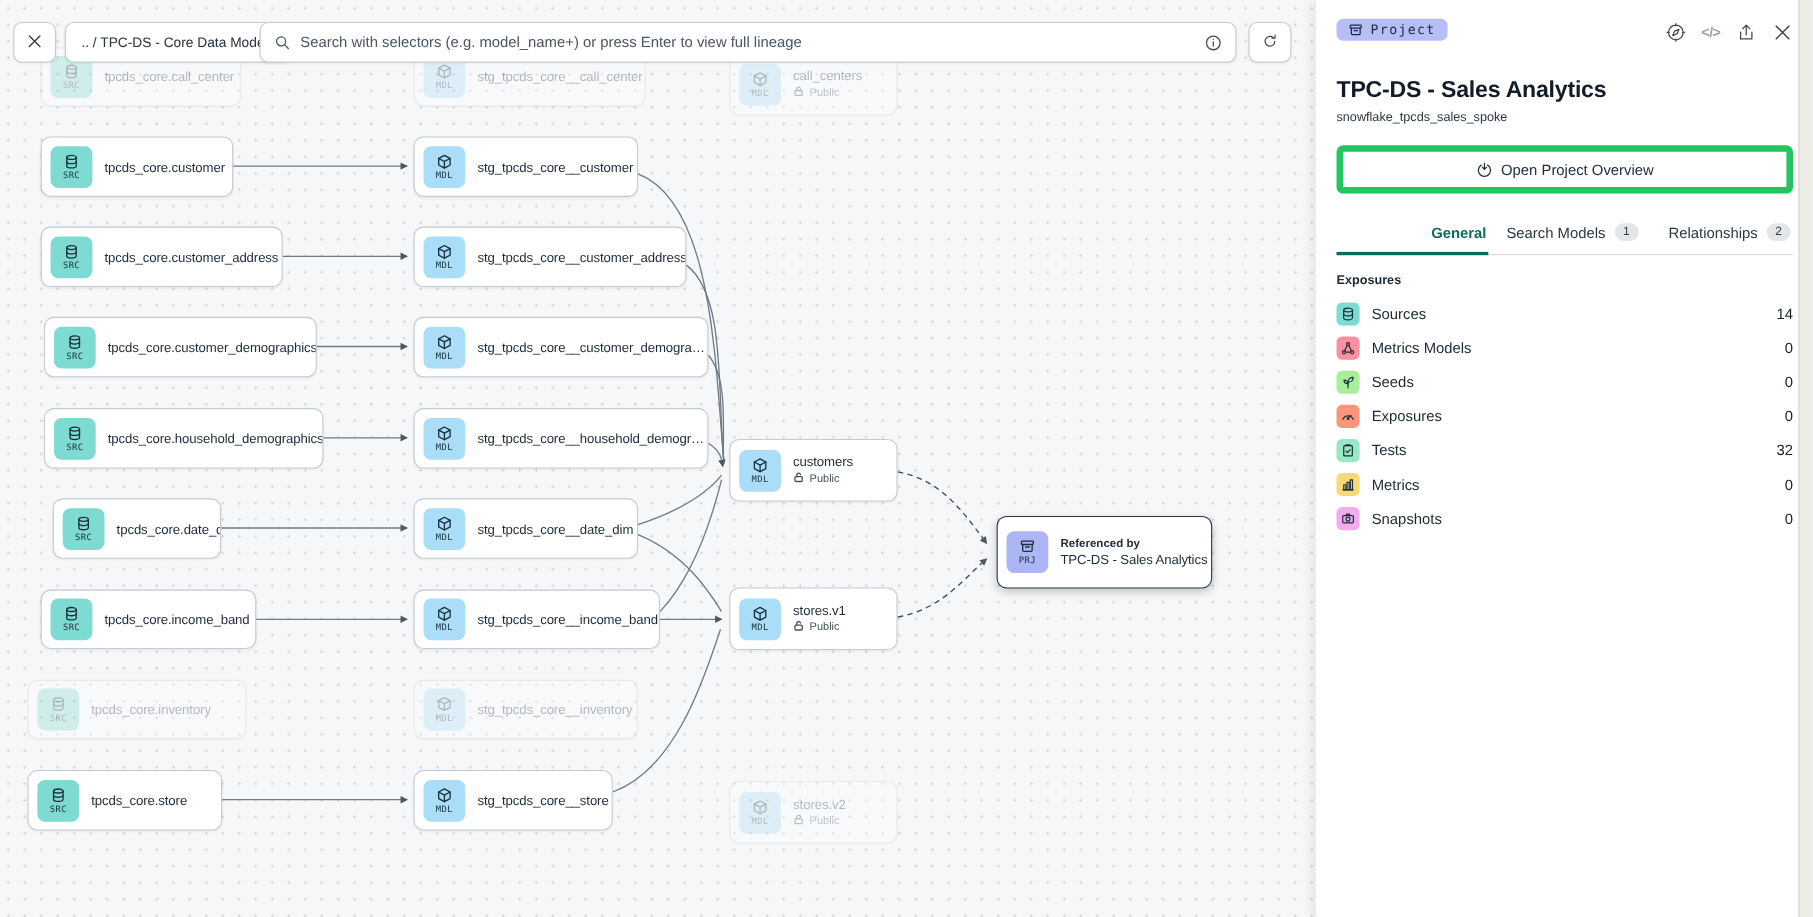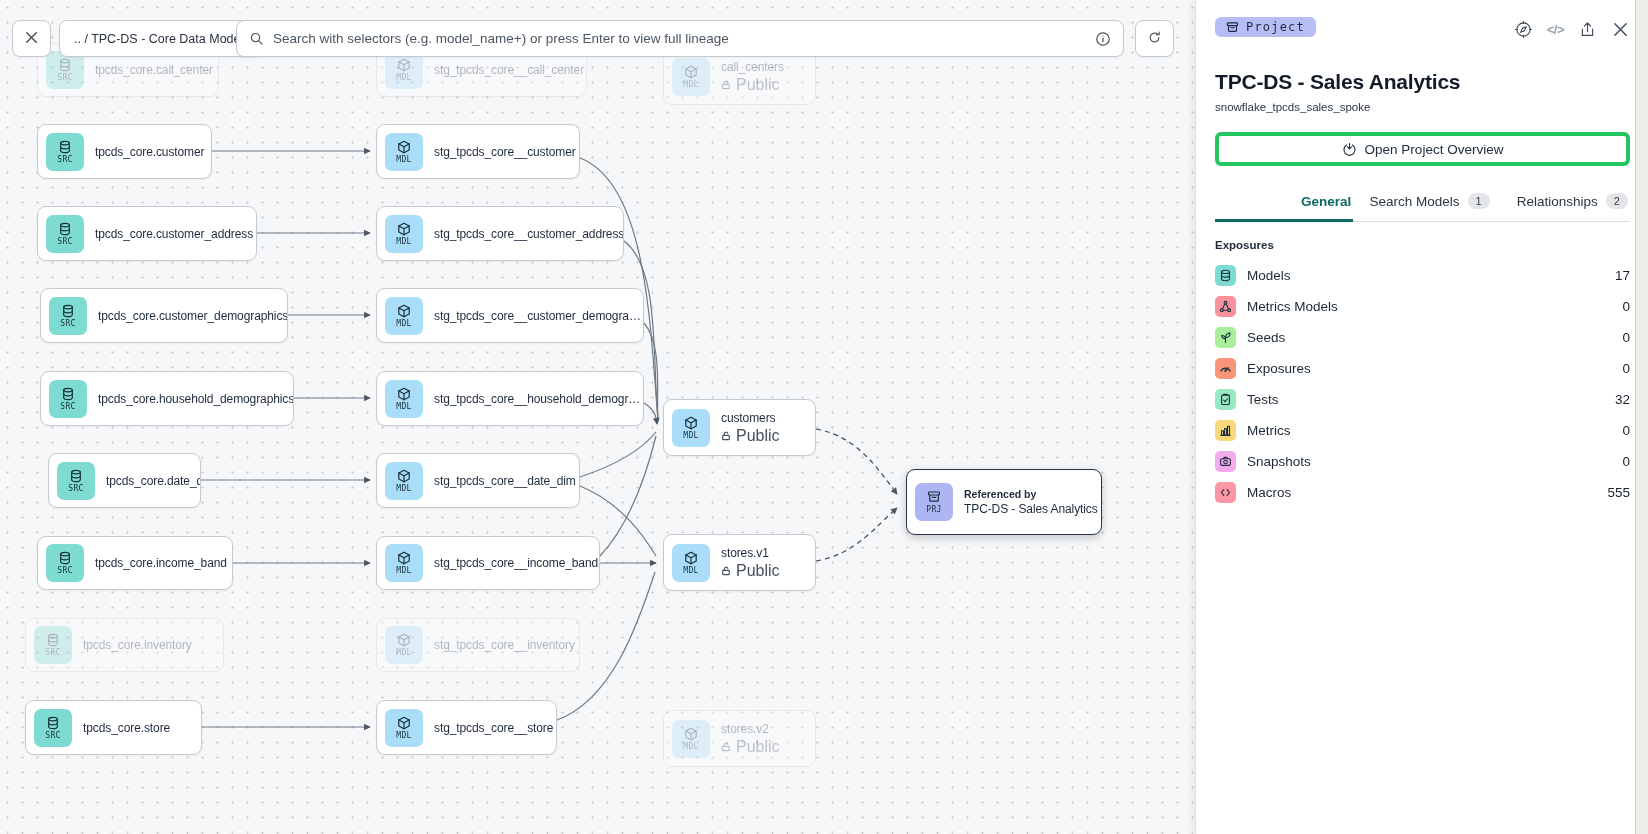--- a/index.html
+++ b/index.html
@@ -32,21 +32,21 @@
   .nbadge {
     flex:0 0 auto; width:38px; height:38px; border-radius:7px;
     display:flex; flex-direction:column; align-items:center; justify-content:center;
     color:#19303c; gap:1px;
   }
   .nbadge svg { width:14px; height:14px; }
   .nbadge .kind { font-family:"DejaVu Sans Mono","Liberation Mono",monospace; font-size:8px; letter-spacing:.4px; }
   .node .ncol { display:flex; flex-direction:column; gap:2px; min-width:0; }
   .node .nlabel { font-size:12px; color:#1e2b3c; letter-spacing:-.1px; }
   .node .npre { font-size:10.5px; color:#1e2b3c;font-weight:bold; }
-  .node .nsub { display:flex; align-items:center; gap:5px; font-size:16px; color:#46525f; }
+  .node .nsub { display:flex; align-items:center; gap:5px; font-size:10px; color:#46525f; }
   .node .nsub svg { width:10px; height:10px; }
 
   
   .toolbar { position:absolute; left:0; top:0; width:100%; z-index:10; }
   .tool-btn, .crumb, .search {
     position:absolute; top:20px; height:37px; background:#fff;
     border:1px solid #c5cad1; border-radius:8px; box-shadow:0 1px 2px rgba(20,30,40,.06);
     display:flex; align-items:center;
   }
   .tool-btn { justify-content:center; cursor:pointer; color:#333e4c; }
@@ -79,22 +79,22 @@
   .chip svg { width:13px; height:13px; }
   .head-icons { margin-left:auto; display:flex; align-items:center; gap:14px; padding-top:3px; }
   .head-icons .hicon { cursor:pointer; color:#3e4a59; display:flex; align-items:center; }
   .head-icons .hicon svg { width:19px; height:19px; }
   .head-icons .hicon.dim { color:#98a2ae; font-size:13px; font-weight:bold; letter-spacing:-.5px; }
 
   .p-title { margin-top:31px; font-size:21px; font-weight:bold; color:#121c28; letter-spacing:-.2px; }
   .p-sub { margin-top:7px; font-size:11.5px; color:#2b3845; }
 
   .overview-btn {
-    margin-top:19px; width:100%; height:34px; background:#fff;
-    border:4px solid #22c55e; border-radius:6px; cursor:pointer;
+    margin-top:19px; width:100%; height:44px; background:#fff;
+    border:6px solid #22c55e; border-radius:6px; cursor:pointer;
     display:flex; align-items:center; justify-content:center; gap:8px;
     font-family:inherit; font-size:13.5px; color:#202e3e;
   }
   .overview-btn svg { width:15px; height:15px; color:#202e3e; }
 
   .tabs { margin-top:21px; display:flex; border-bottom:1px solid #d9dce0; }
   .tab {
     flex:1; display:flex; align-items:center; justify-content:flex-end; gap:8px;
     padding:6px 2px 10px; font-size:13.5px; color:#2b3744; cursor:pointer;
     border-bottom:3px solid transparent; margin-bottom:-1px;
@@ -560,22 +560,22 @@
     <div class="res-head">Exposures</div>
     <div class="res-list" id="res-list">
         <div class="res-row">
           <span class="res-icon" style="background:#7edbd1">
             <svg class="icon-stroke" viewBox="0 0 14 14">
               <ellipse cx="7" cy="3.1" rx="4.3" ry="1.8"></ellipse>
               <path d="M2.7 3.1v7.7c0 1 1.93 1.8 4.3 1.8s4.3-.8 4.3-1.8V3.1"></path>
               <path d="M2.7 7c0 1 1.93 1.8 4.3 1.8S11.3 8 11.3 7"></path>
             </svg>
           </span>
-          <span class="res-label">Models</span>
-          <span class="res-count">17</span>
+          <span class="res-label">Sources</span>
+          <span class="res-count">14</span>
         </div>
         <div class="res-row">
           <span class="res-icon" style="background:#fb919e">
             <svg class="icon-stroke" viewBox="0 0 14 14">
               <circle cx="7" cy="3" r="1.5"></circle>
               <circle cx="3" cy="11" r="1.5"></circle>
               <circle cx="11" cy="11" r="1.5"></circle>
               <path d="M6.2 4.3 3.7 9.6M7.8 4.3l2.5 5.3M4.5 11h5"></path>
             </svg>
           </span>
@@ -631,26 +631,17 @@
           <span class="res-icon" style="background:#f4abee">
             <svg class="icon-stroke" viewBox="0 0 14 14">
               <rect x="1.8" y="4" width="10.4" height="7.2" rx="1.2"></rect>
               <path d="M4.8 4l.9-1.4h2.6L9.2 4"></path>
               <circle cx="7" cy="7.5" r="1.9"></circle>
             </svg>
           </span>
           <span class="res-label">Snapshots</span>
           <span class="res-count">0</span>
         </div>
-        <div class="res-row">
-          <span class="res-icon" style="background:#fb96a4">
-            <svg class="icon-stroke" viewBox="0 0 14 14">
-              <path d="M5.2 4 2.6 7l2.6 3M8.8 4l2.6 3-2.6 3"></path>
-            </svg>
-          </span>
-          <span class="res-label">Macros</span>
-          <span class="res-count">555</span>
-        </div>
       </div>
   </aside>
 
   <div class="scroll-strip"></div>
 </div>
 
 </body></html>

